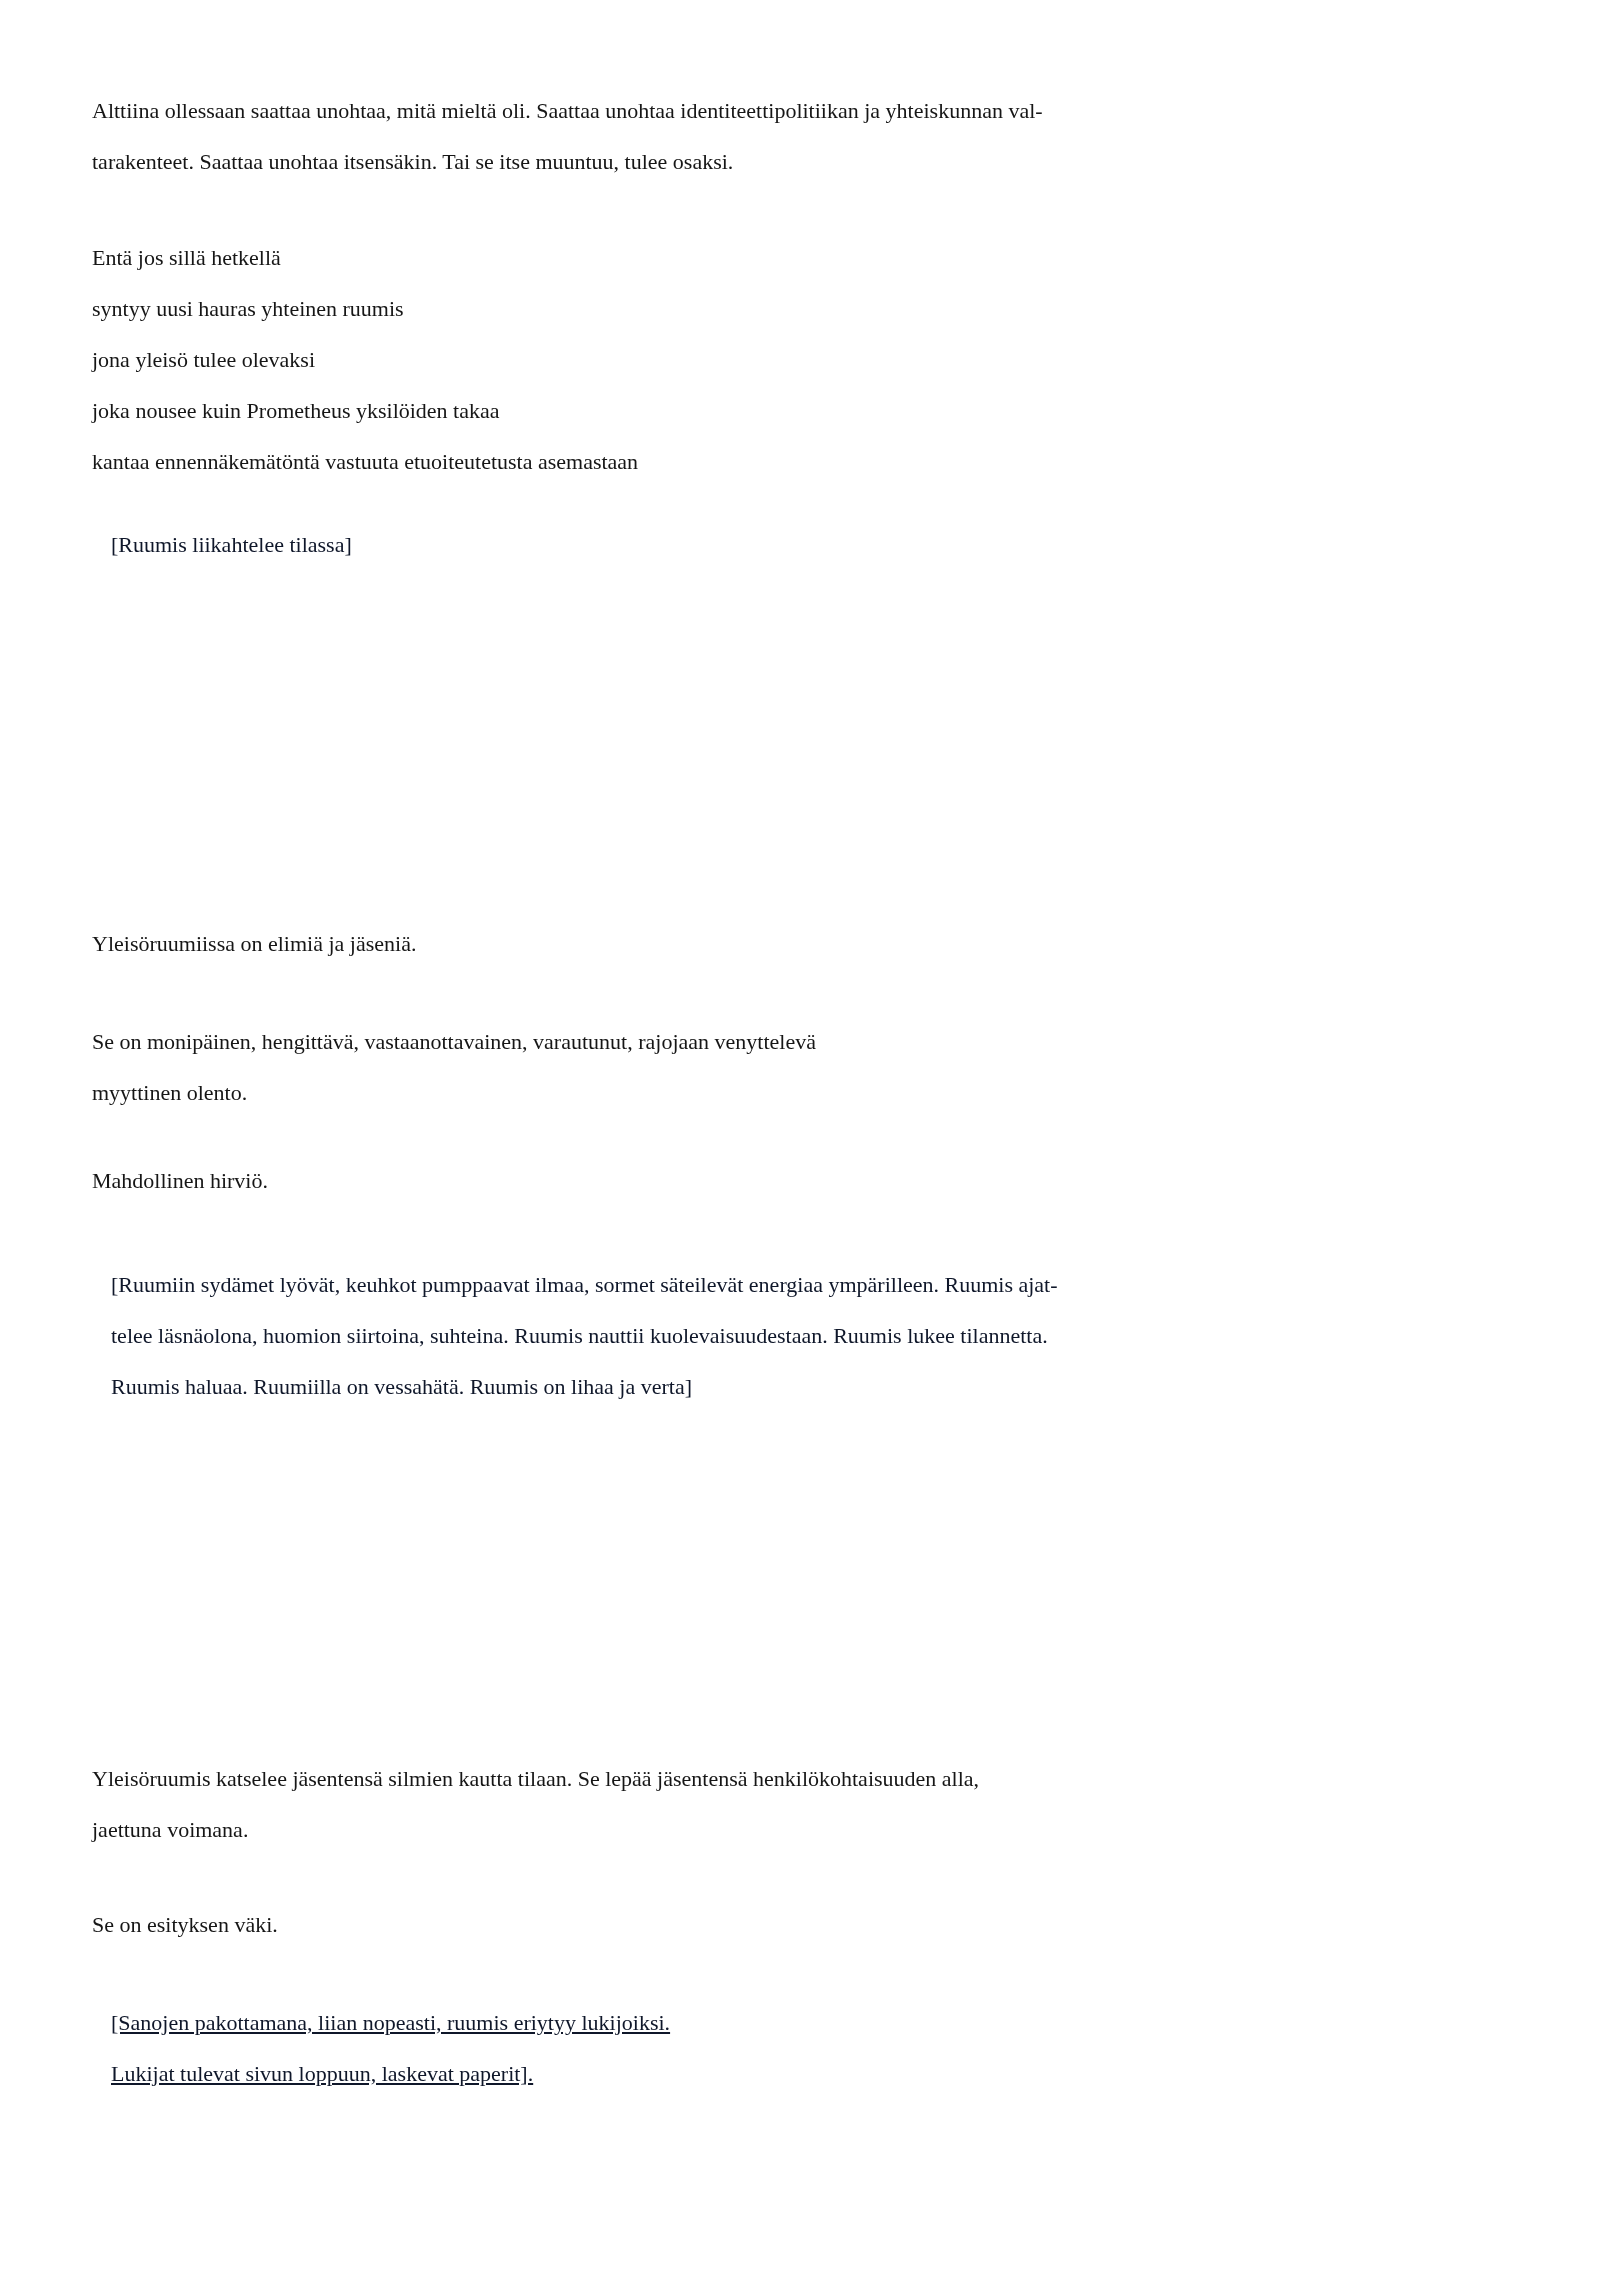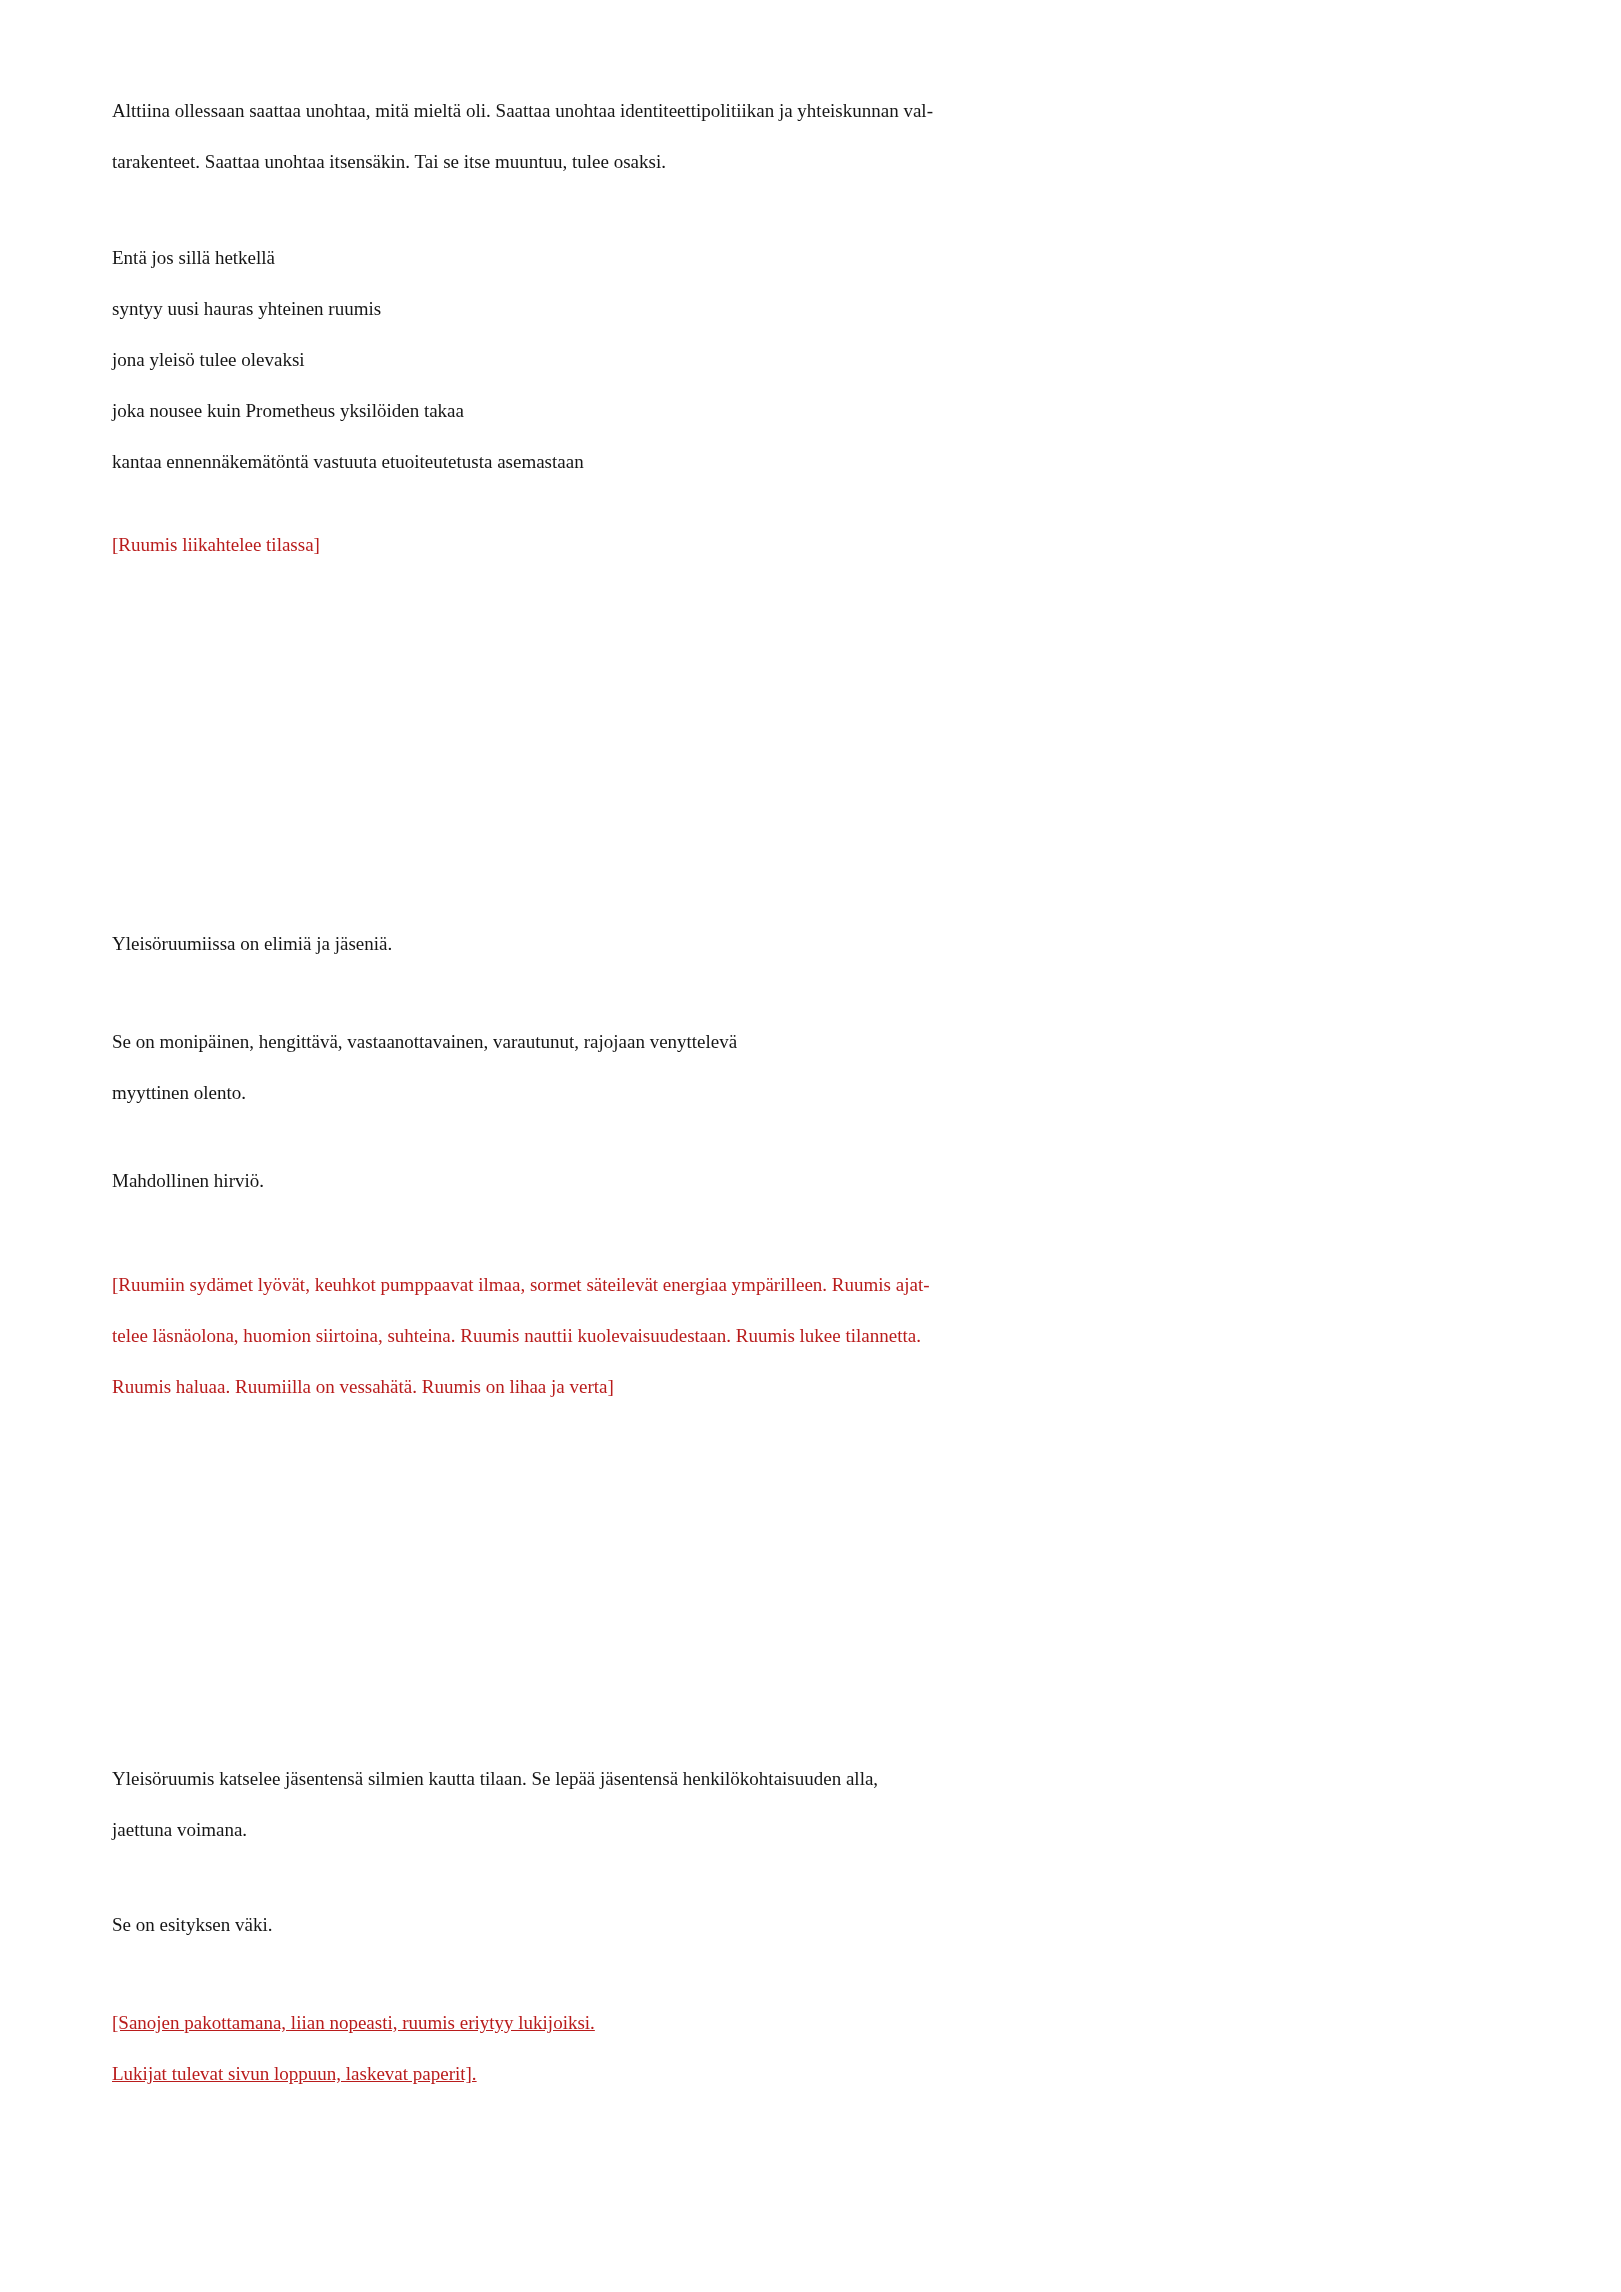--- a/index.html
+++ b/index.html
@@ -11,29 +11,30 @@
     position: relative;
     width: 1621px;
     height: 2293px;
     background: #ffffff;
     overflow: hidden;
     font-family: "Liberation Serif", "DejaVu Serif", serif;
     color: #161616;
   }
   .block {
     position: absolute;
-    left: 112px;
-    font-size: 19px;
+    left: 92px;
+    font-size: 22px;
     line-height: 51px;
   }
   .block .line {
     white-space: nowrap;
   }
   .red {
-    color: #b91c1c;
+    color: #0f172a;
+    margin-left: 19px;
   }
 </style>
 </head>
 <body>
 
 <div class="page">
 
   <div class="block" style="top: 85px;">
     <div class="line">Alttiina ollessaan saattaa unohtaa, mitä mieltä oli. Saattaa unohtaa identiteettipolitiikan ja yhteiskunnan val-</div>
     <div class="line">tarakenteet. Saattaa unohtaa itsensäkin. Tai se itse muuntuu, tulee osaksi.</div>

